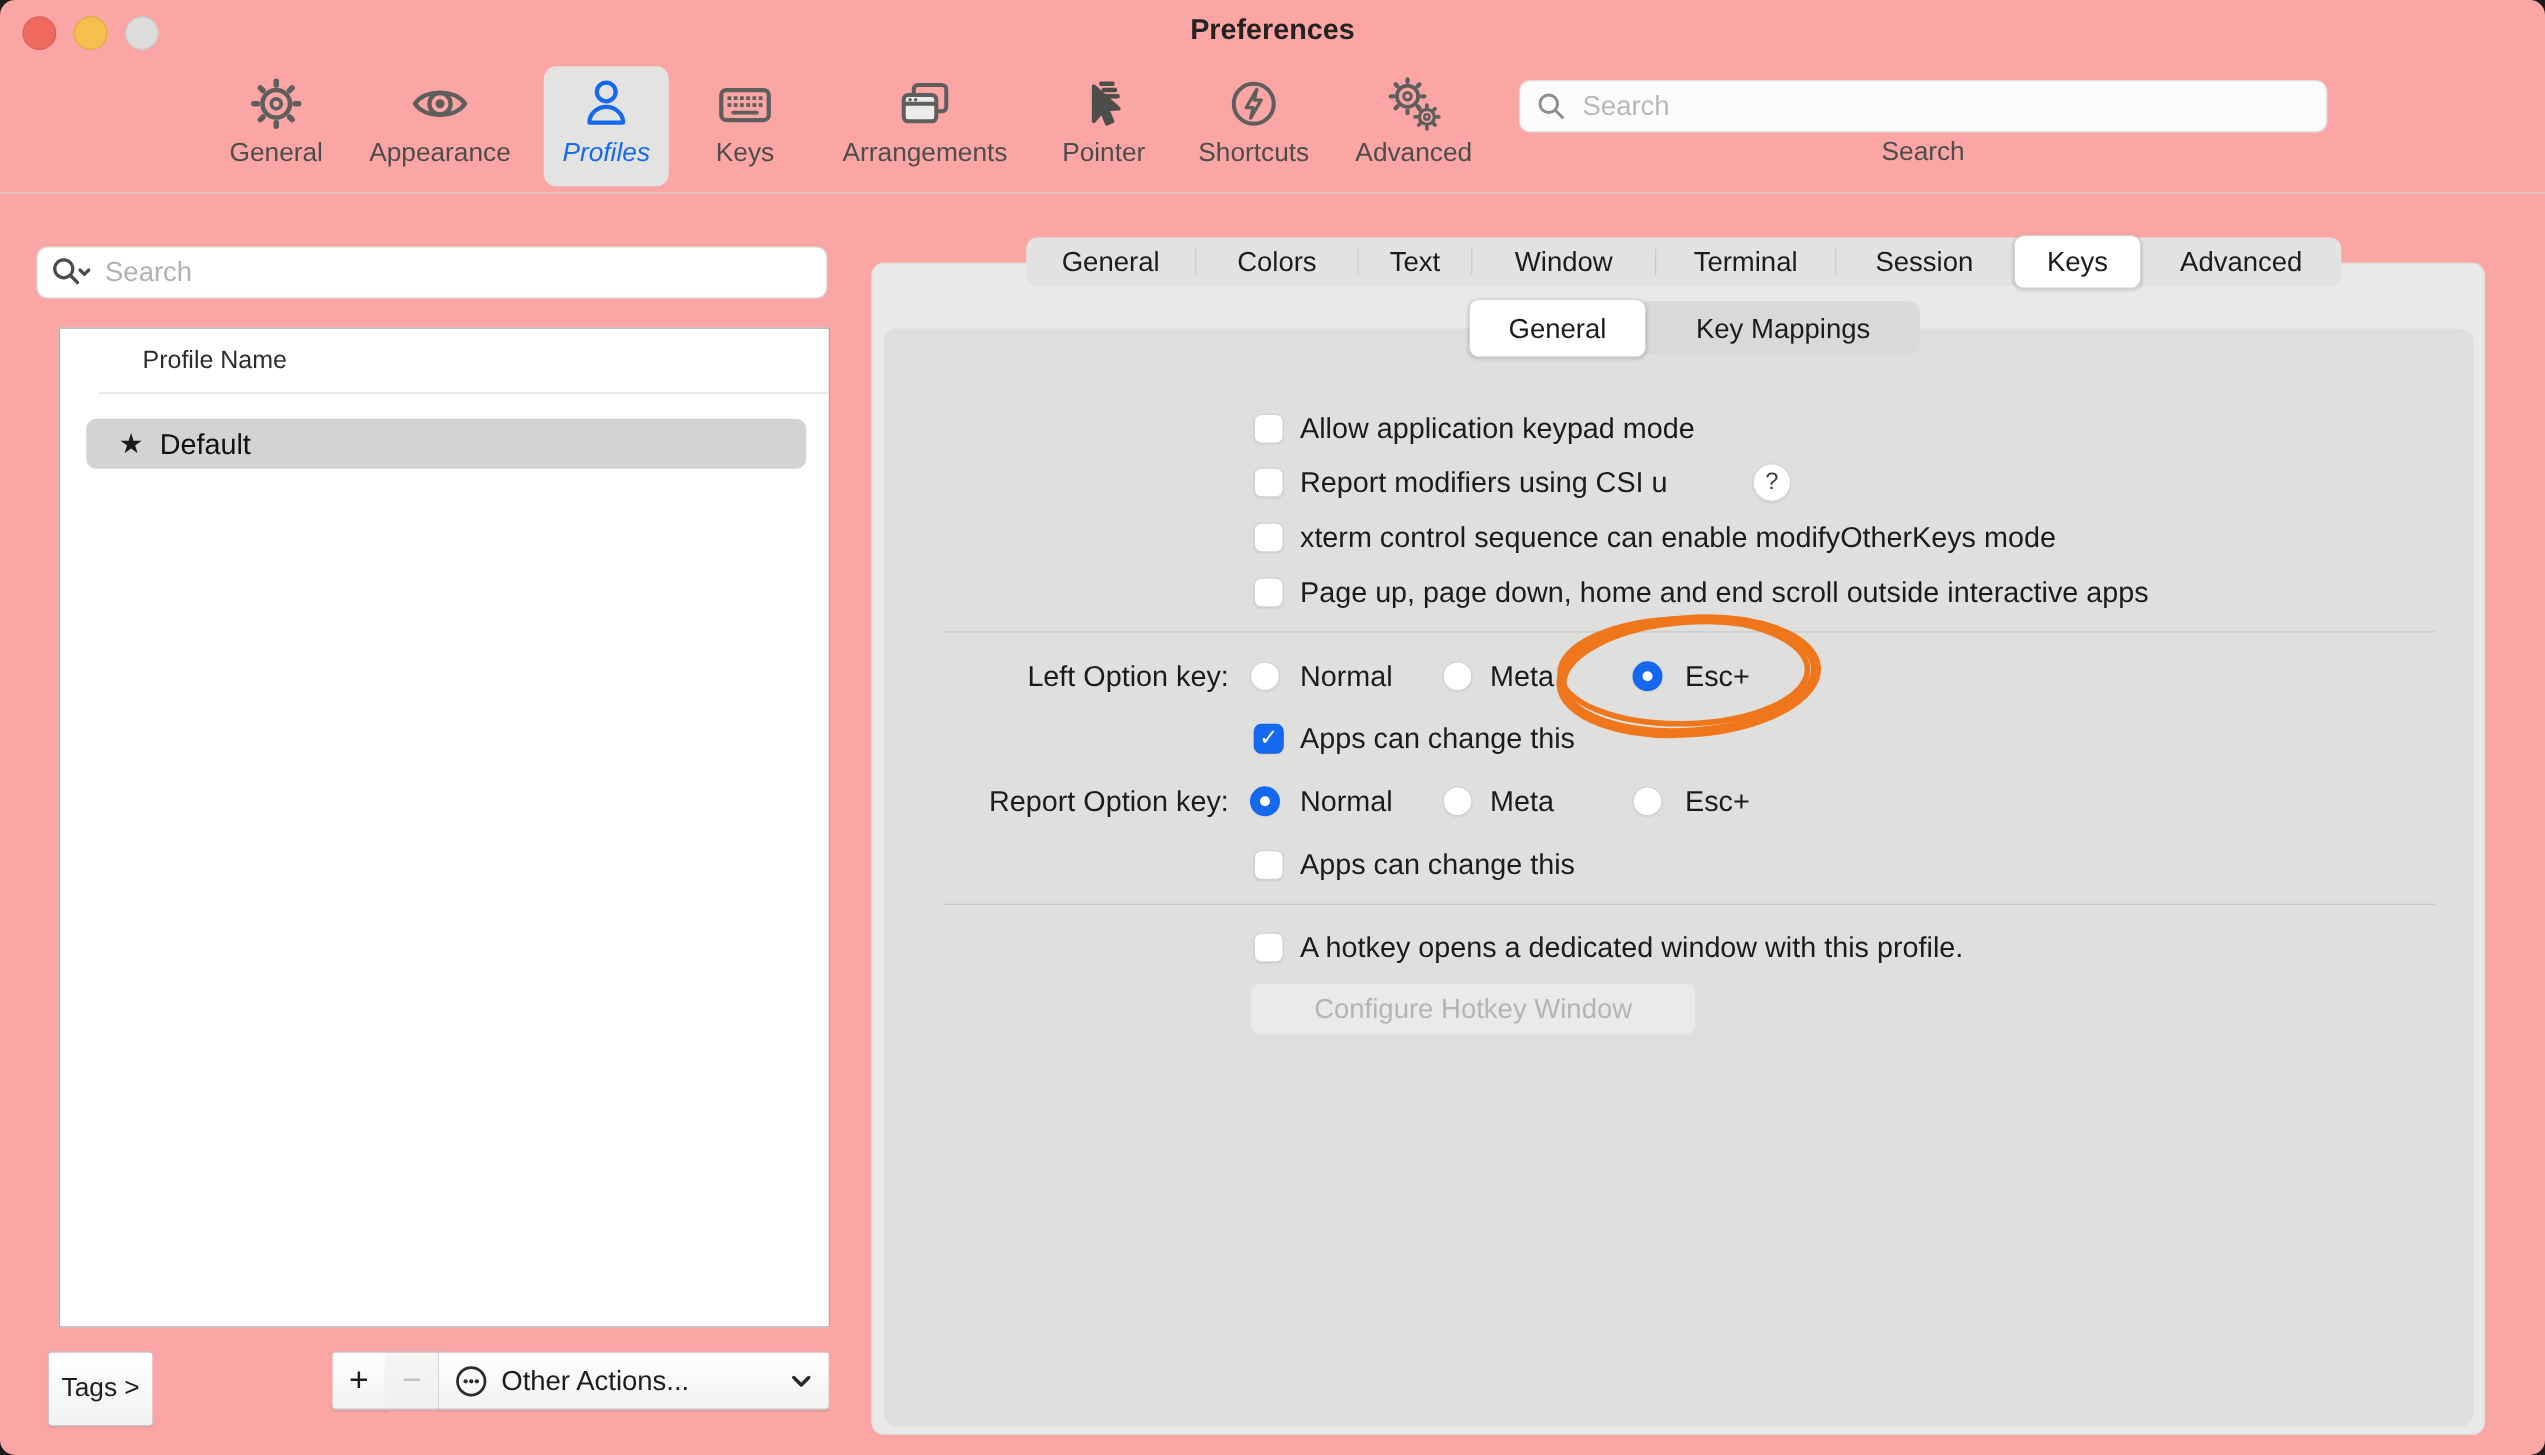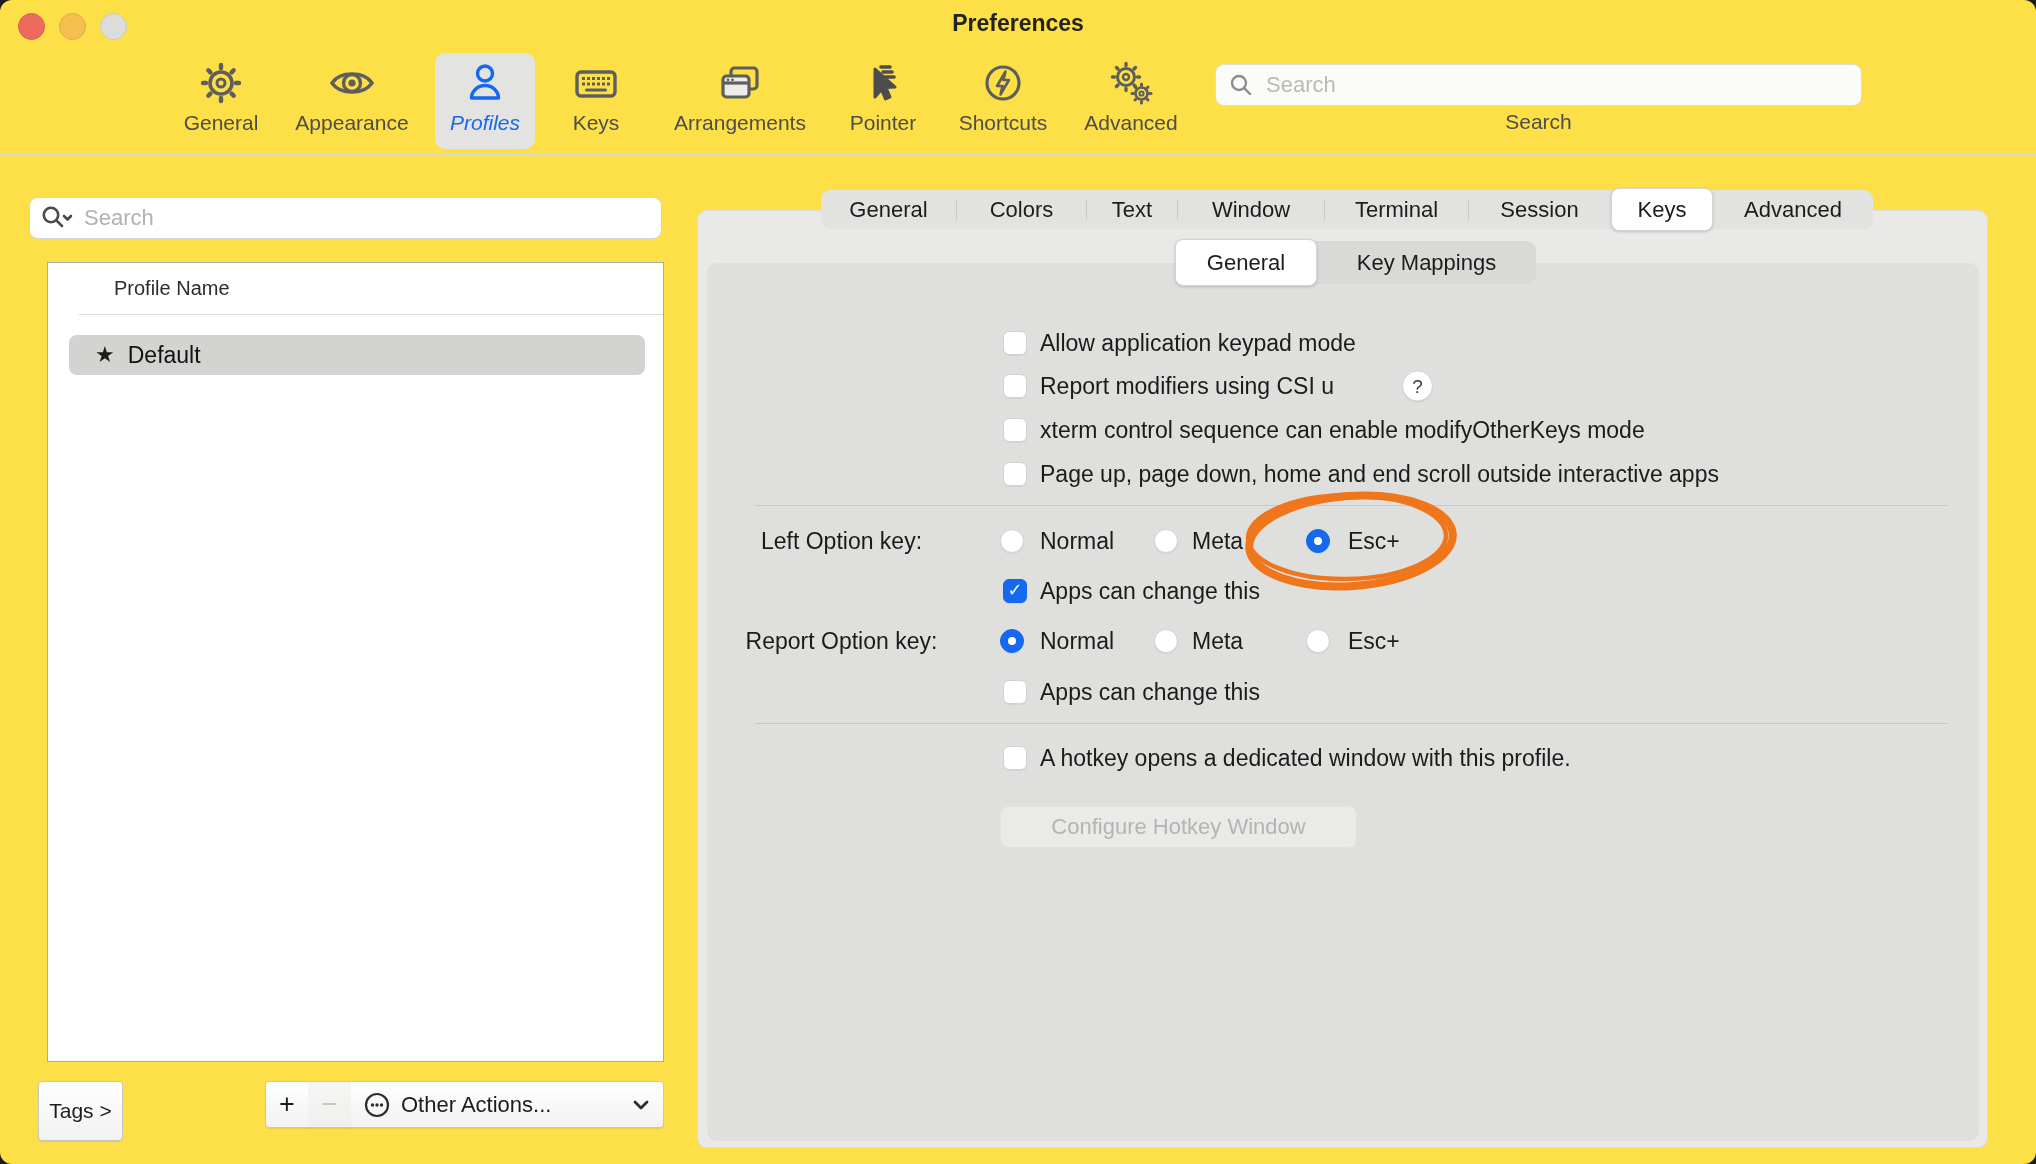--- a/index.html
+++ b/index.html
@@ -1,18 +1,18 @@
 <!DOCTYPE html>
 <html><head>
 <meta charset="utf-8">
 <style>
   html,body{margin:0;padding:0;background:#1c1c1c;}
   .screen{position:relative;width:2036px;height:1164px;background:#1c1c1c;
           font-family:"Liberation Sans","DejaVu Sans",sans-serif;color:#1e1e1e;overflow:hidden;}
-  .window{position:absolute;inset:0;background:#fde047;border-radius:12px;overflow:hidden;padding-left:48px;}
+  .window{position:absolute;inset:0;background:#fca5a5;border-radius:12px;overflow:hidden;padding-left:48px;}
 
   
   .traffic{position:absolute;top:13px;width:25px;height:25px;border-radius:50%;}
   .t-red{left:18px;background:#ee6a5f;border:1px solid #d95e53;}
   .t-yellow{left:59px;background:#f5bf4f;border:1px solid #deab41;}
   .t-gray{left:100px;background:#dcdcdb;border:1px solid #c9c9c8;}
   .wtitle{position:absolute;top:10px;left:0;width:100%;text-align:center;
           font-size:23px;font-weight:bold;color:#232322;}
   .tbitem{position:absolute;top:53px;height:96px;display:flex;flex-direction:column;
           align-items:center;justify-content:flex-start;padding-top:4px;box-sizing:border-box;border-radius:10px;}
@@ -69,42 +69,42 @@
   .seg .s.sel{background:#ffffff;border:1px solid #d4d4d3;border-radius:8px;margin:-2px 0;
               box-shadow:0 1px 3px rgba(0,0,0,.18);z-index:2;}
   .seg .sep{width:1px;background:#c9c9c8;margin:9px 0;}
   .seg .sep.hide{background:transparent;}
 
   
   .row{position:absolute;left:0;width:2036px;height:30px;}
   .row .lbl{position:absolute;left:1040px;top:50%;transform:translateY(-50%);
             font-size:23px;color:#1b1b1a;white-space:nowrap;}
   .fieldlbl{position:absolute;left:700px;width:283px;top:50%;transform:translateY(-50%);
-            text-align:center;font-size:23px;color:#1b1b1a;white-space:nowrap;}
+            text-align:right;font-size:23px;color:#1b1b1a;white-space:nowrap;}
   .rlbl{position:absolute;top:50%;transform:translateY(-50%);font-size:23px;color:#1b1b1a;white-space:nowrap;}
 
   .cb{position:absolute;left:1003px;top:50%;transform:translateY(-50%);width:24px;height:24px;
       background:#ffffff;border:1px solid #d2d2d1;border-radius:6px;box-sizing:border-box;
       box-shadow:0 1px 1px rgba(0,0,0,.06);}
   .cb.on{background:#1569f0;border-color:#1466e8;}
   .cb.on::before{content:"✓";position:absolute;left:50%;top:50%;transform:translate(-50%,-54%);
                  color:#ffffff;font-size:18px;font-weight:bold;}
   .radio{position:absolute;top:50%;transform:translateY(-50%);width:24px;height:24px;border-radius:50%;
          background:#ffffff;border:1px solid #d2d2d1;box-sizing:border-box;box-shadow:0 1px 1px rgba(0,0,0,.06);}
   .radio.on{background:#1569f0;border-color:#1466e8;}
   .radio.on::before{content:"";position:absolute;left:50%;top:50%;transform:translate(-50%,-50%);
                     width:8px;height:8px;border-radius:50%;background:#ffffff;}
   .helpbtn{position:absolute;left:1402px;top:50%;transform:translateY(-50%);width:31px;height:31px;
            border-radius:50%;background:#ffffff;border:1px solid #d4d4d3;box-sizing:border-box;
            display:flex;align-items:center;justify-content:center;font-size:19px;color:#3c3c3b;
            box-shadow:0 1px 1px rgba(0,0,0,.08);}
   .divline{position:absolute;left:755px;width:1193px;height:1px;background:#c8c8c7;}
   .cfgbtn{position:absolute;left:1000px;top:786px;width:357px;height:42px;background:#eaeae9;
           border:1px solid #e2e2e1;border-radius:8px;box-sizing:border-box;display:flex;
-          align-items:center;justify-content:center;font-size:22px;color:#b4b4b3;margin-top:20px;}
+          align-items:center;justify-content:center;font-size:22px;color:#b4b4b3;}
 
   .annot{position:absolute;left:0;top:0;pointer-events:none;z-index:5;}
   svg.icon{display:block;}
 </style>
 </head>
 <body>
 
 <div class="screen">
  <div class="window">
 

